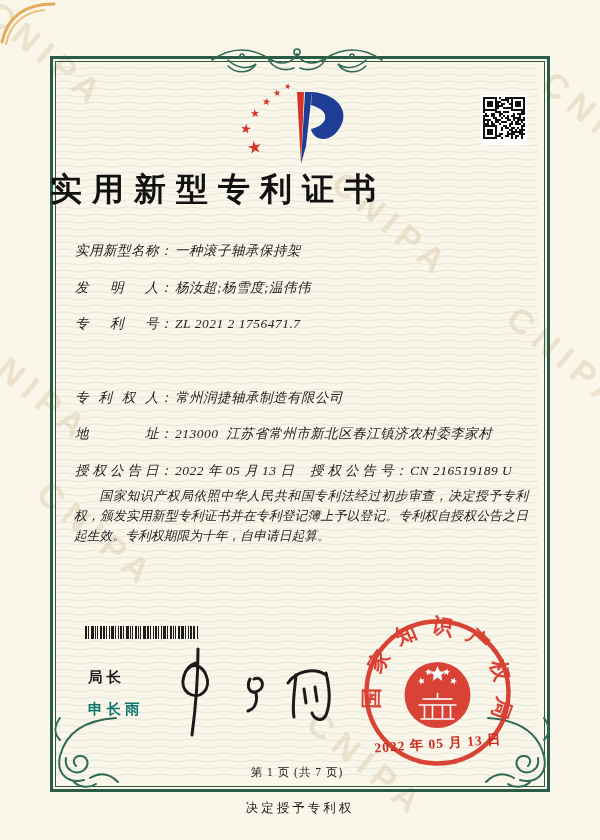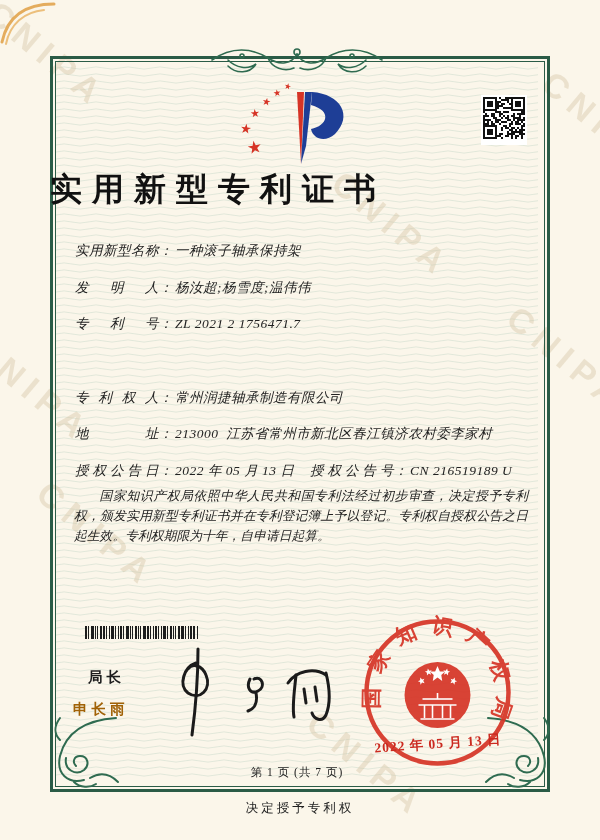--- a/index.html
+++ b/index.html
@@ -26,22 +26,22 @@
   .fvalue{white-space:pre;margin-left:2px;}
   .fgroup2{position:absolute;left:235px;top:0;}
   .body-text{position:absolute;left:74px;top:486px;width:454px;z-index:2;}
   .body-text p{margin:0;font-size:12.8px;line-height:20px;text-align:justify;
                text-indent:2em;font-style:italic;color:#222;}
   #barcode{position:absolute;left:85px;top:626px;height:13px;display:flex;
            align-items:stretch;z-index:2;}
   #barcode span{display:block;background:#1d1d1d;height:13px;}
   .signer-title{position:absolute;left:88px;top:668px;font:600 14.5px "Liberation Sans","DejaVu Sans",sans-serif;
                 letter-spacing:4px;z-index:2;color:#1c1c1c;}
-  .signer-name{position:absolute;left:73px;top:700px;font:600 14.5px "Liberation Sans","DejaVu Sans",sans-serif;
-               letter-spacing:4px;z-index:2;color:#a16207;}
+  .signer-name{position:absolute;left:88px;top:700px;font:600 14.5px "Liberation Sans","DejaVu Sans",sans-serif;
+               letter-spacing:4px;z-index:2;color:#0f766e;}
   .signature{position:absolute;left:148px;top:645px;z-index:3;}
   .seal{position:absolute;left:360px;top:615px;z-index:3;opacity:.92;}
   .seal-date{position:absolute;left:363px;top:735px;width:150px;text-align:center;
              font-size:13.5px;font-weight:700;color:#cb2a20;letter-spacing:1px;
              transform:rotate(-4deg);white-space:nowrap;z-index:4;}
   .page-info{position:absolute;left:50px;top:765px;width:494px;text-align:center;
              font-size:11.5px;letter-spacing:1px;z-index:2;}
   .cont-note{position:absolute;left:0;top:800px;width:600px;text-align:center;
              font-size:12.5px;letter-spacing:3px;z-index:2;color:#222;}
   .ornament{position:absolute;z-index:2;}

